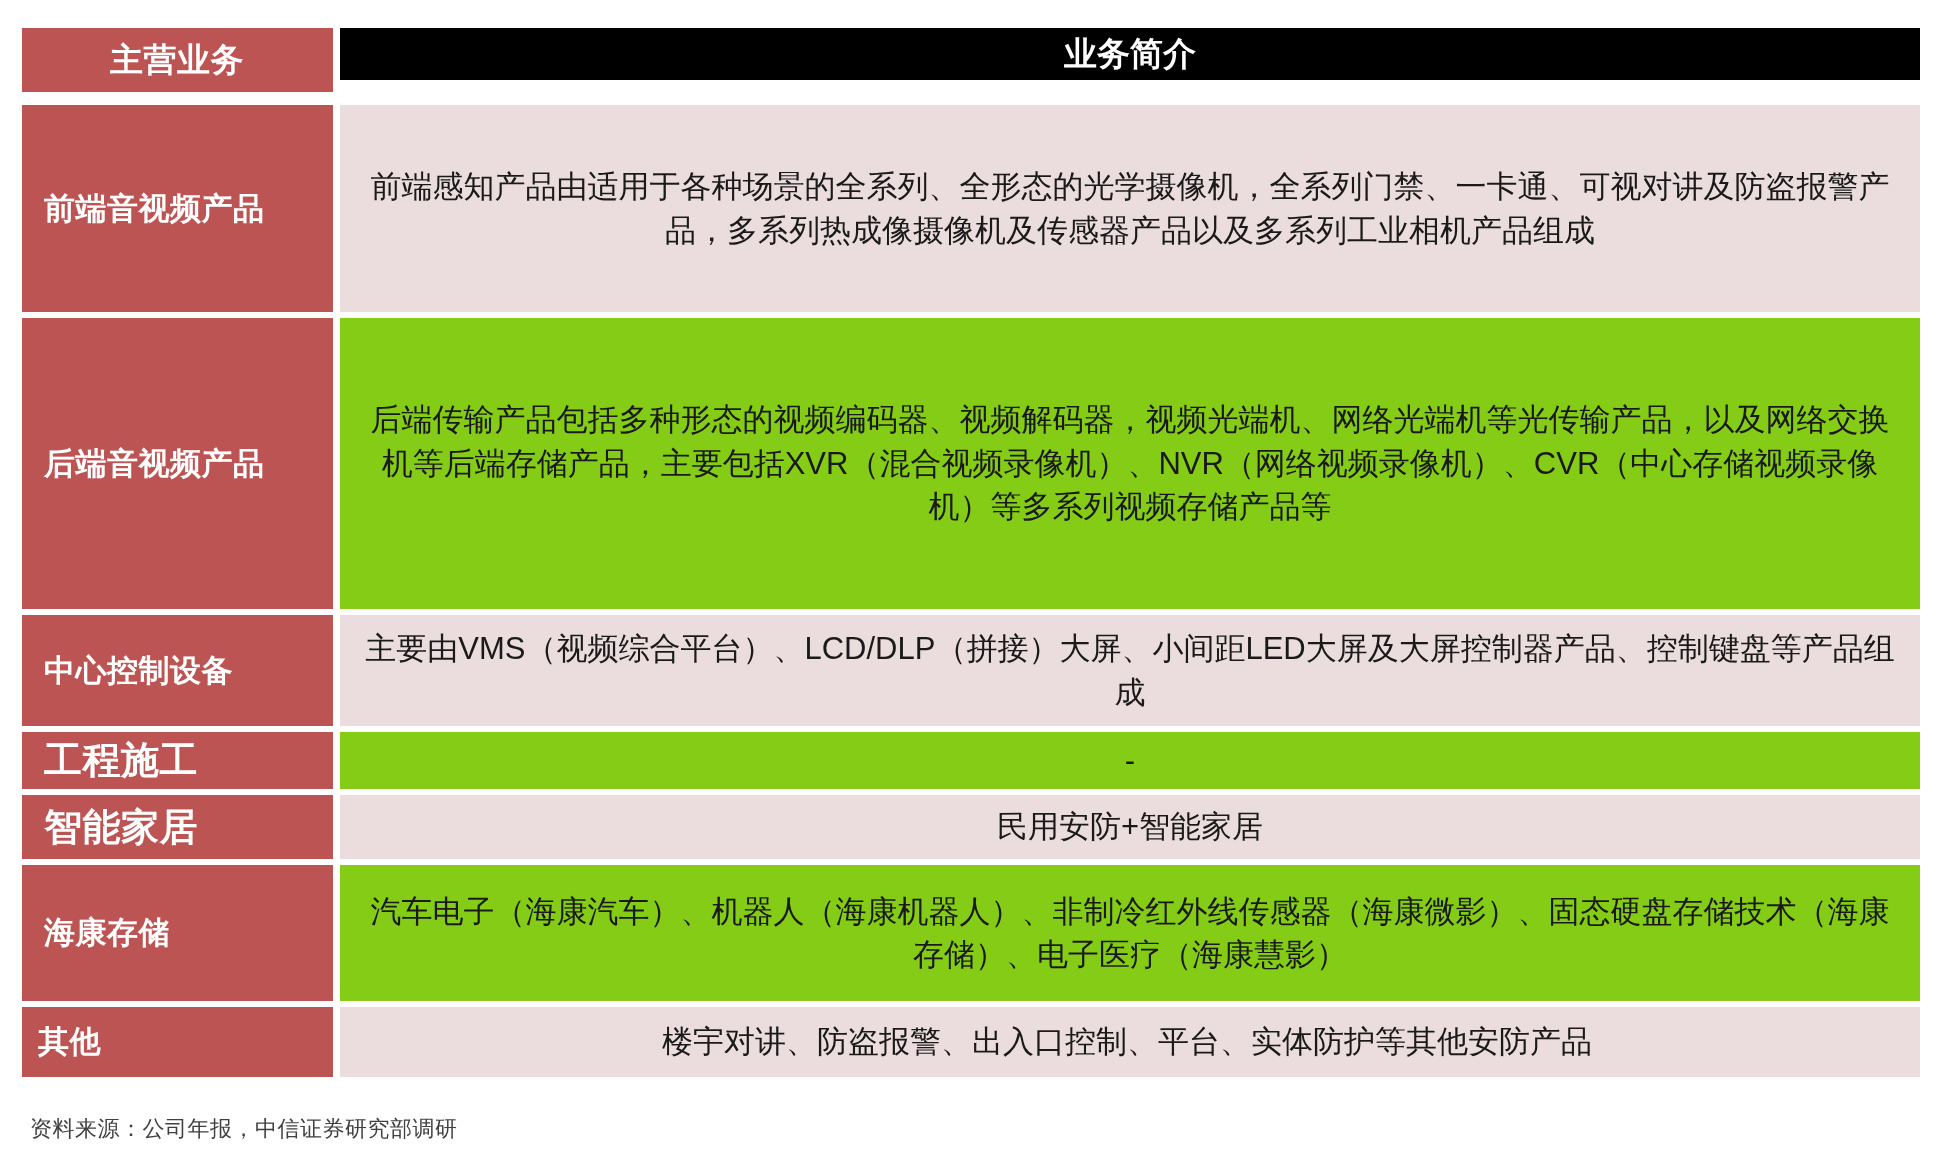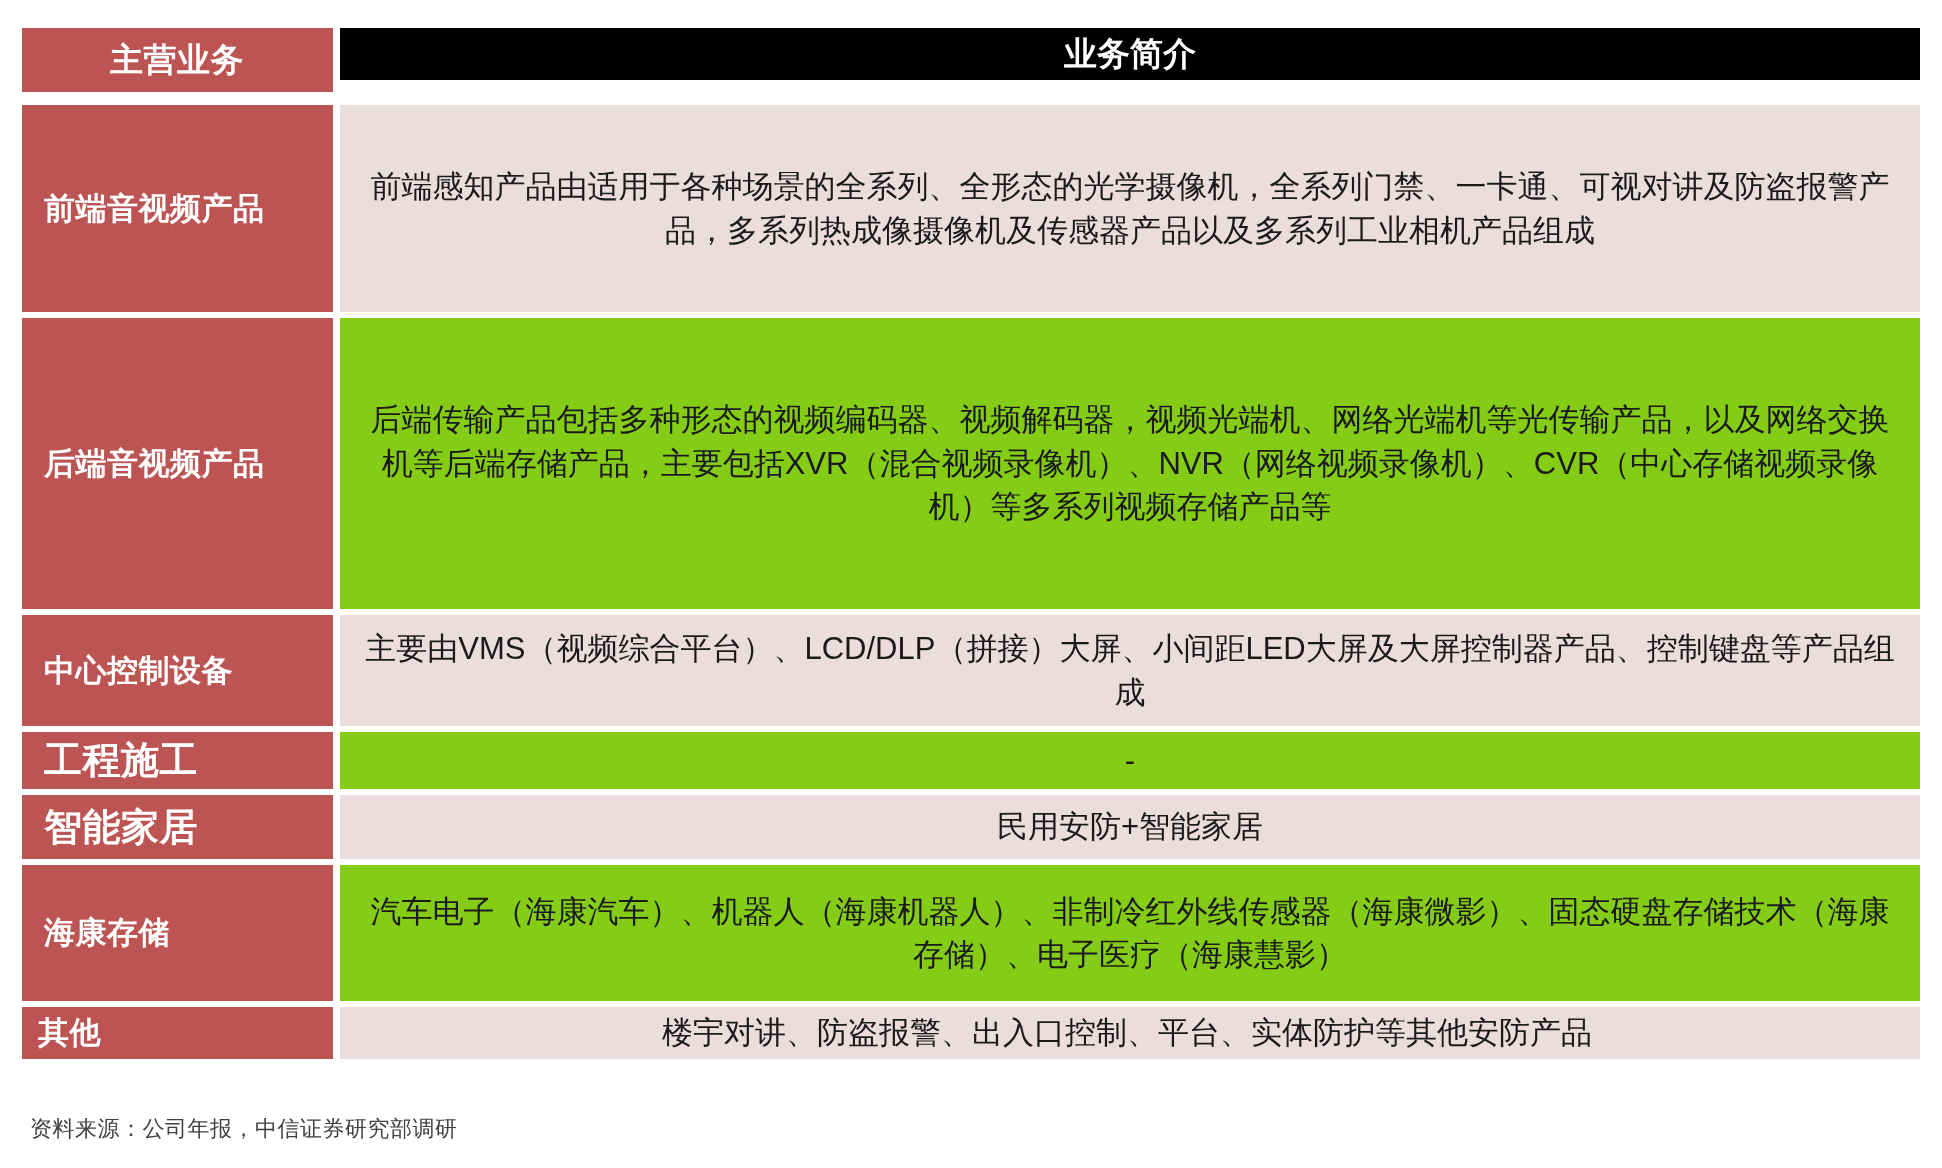--- a/index.html
+++ b/index.html
@@ -89,21 +89,21 @@
   .tint-pink .cell-body { background: #ebdcdd; }
   .tint-light .cell-body { background: #84cc16; }
 
   
   .h-r1 .cell-label, .h-r1 .cell-body { height: 207px; }
   .h-r2 .cell-label, .h-r2 .cell-body { height: 291px; }
   .h-r3 .cell-label, .h-r3 .cell-body { height: 111px; }
   .h-r4 .cell-label, .h-r4 .cell-body { height: 57px; }
   .h-r5 .cell-label, .h-r5 .cell-body { height: 64px; }
   .h-r6 .cell-label, .h-r6 .cell-body { height: 136px; }
-  .h-r7 .cell-label, .h-r7 .cell-body { height: 52px; padding-left: 16px; }
+  .h-r7 .cell-label, .h-r7 .cell-body { height: 70px; padding-left: 16px; }
 
   .h-r4 .cell-label, .h-r5 .cell-label { font-size: 38px; }
 
   .body-text {
     display: block;
     width: 100%;
     white-space: pre-line;
   }
 
   .footer-note {

